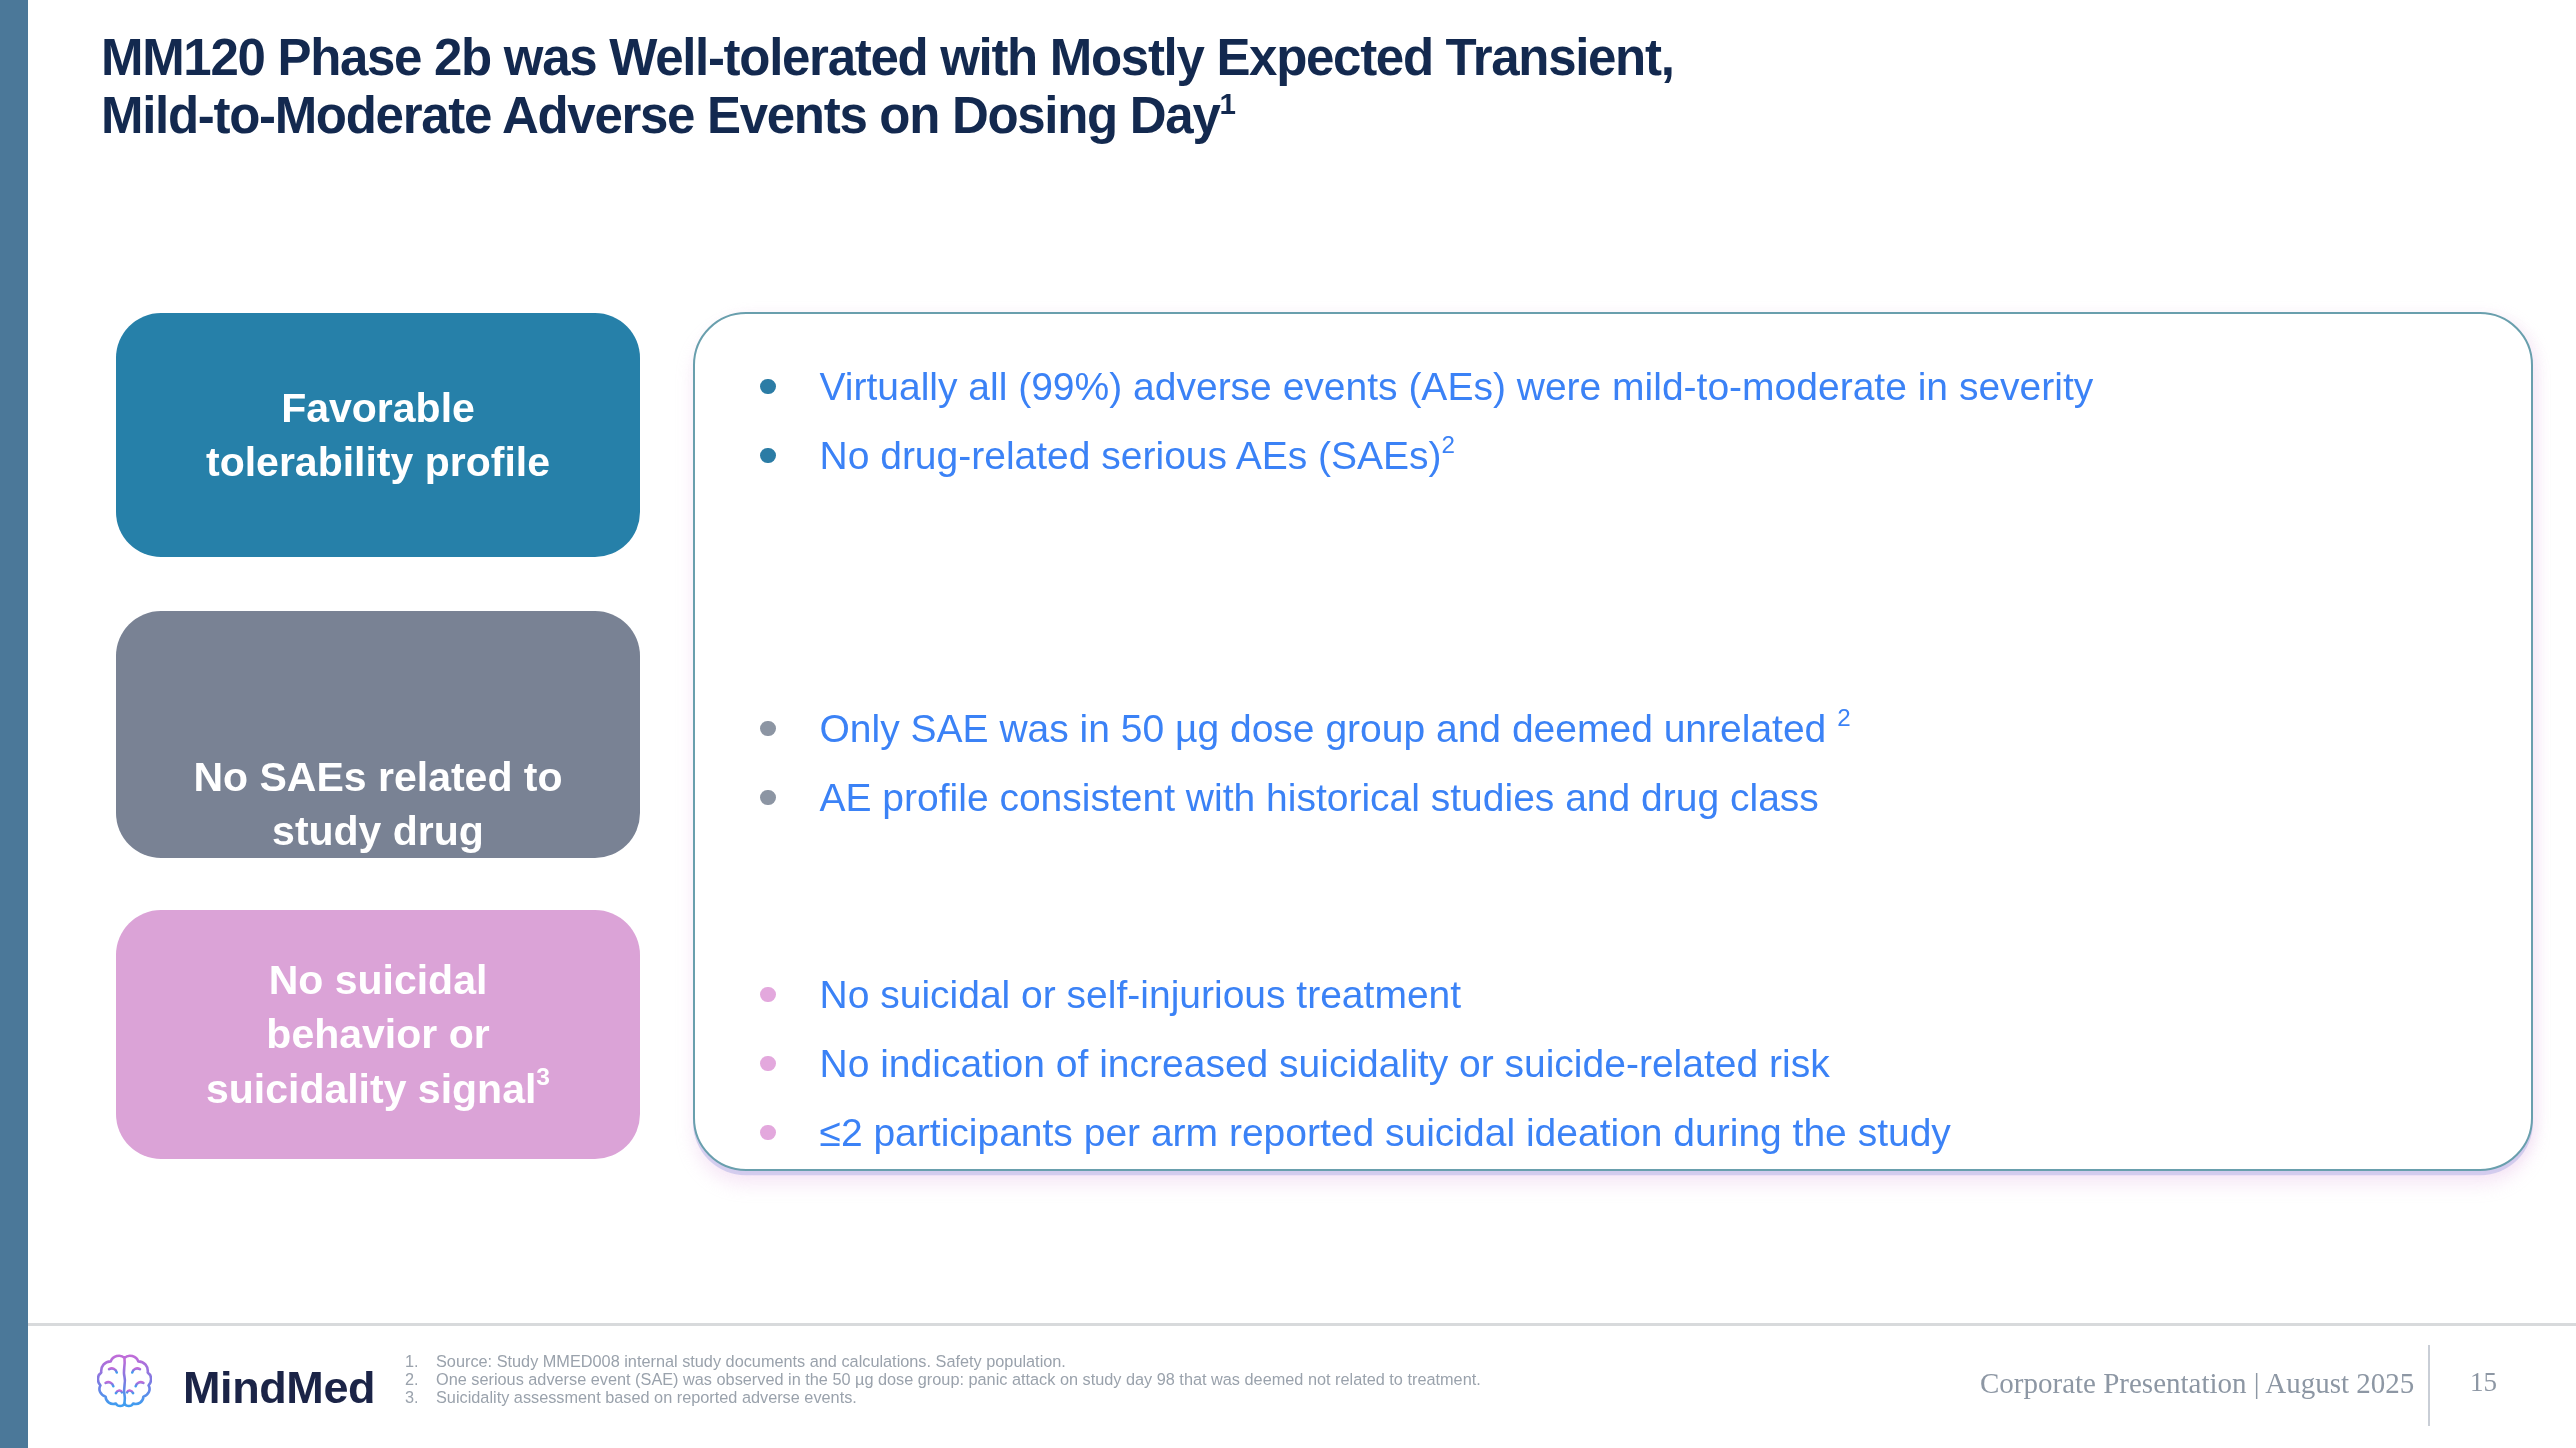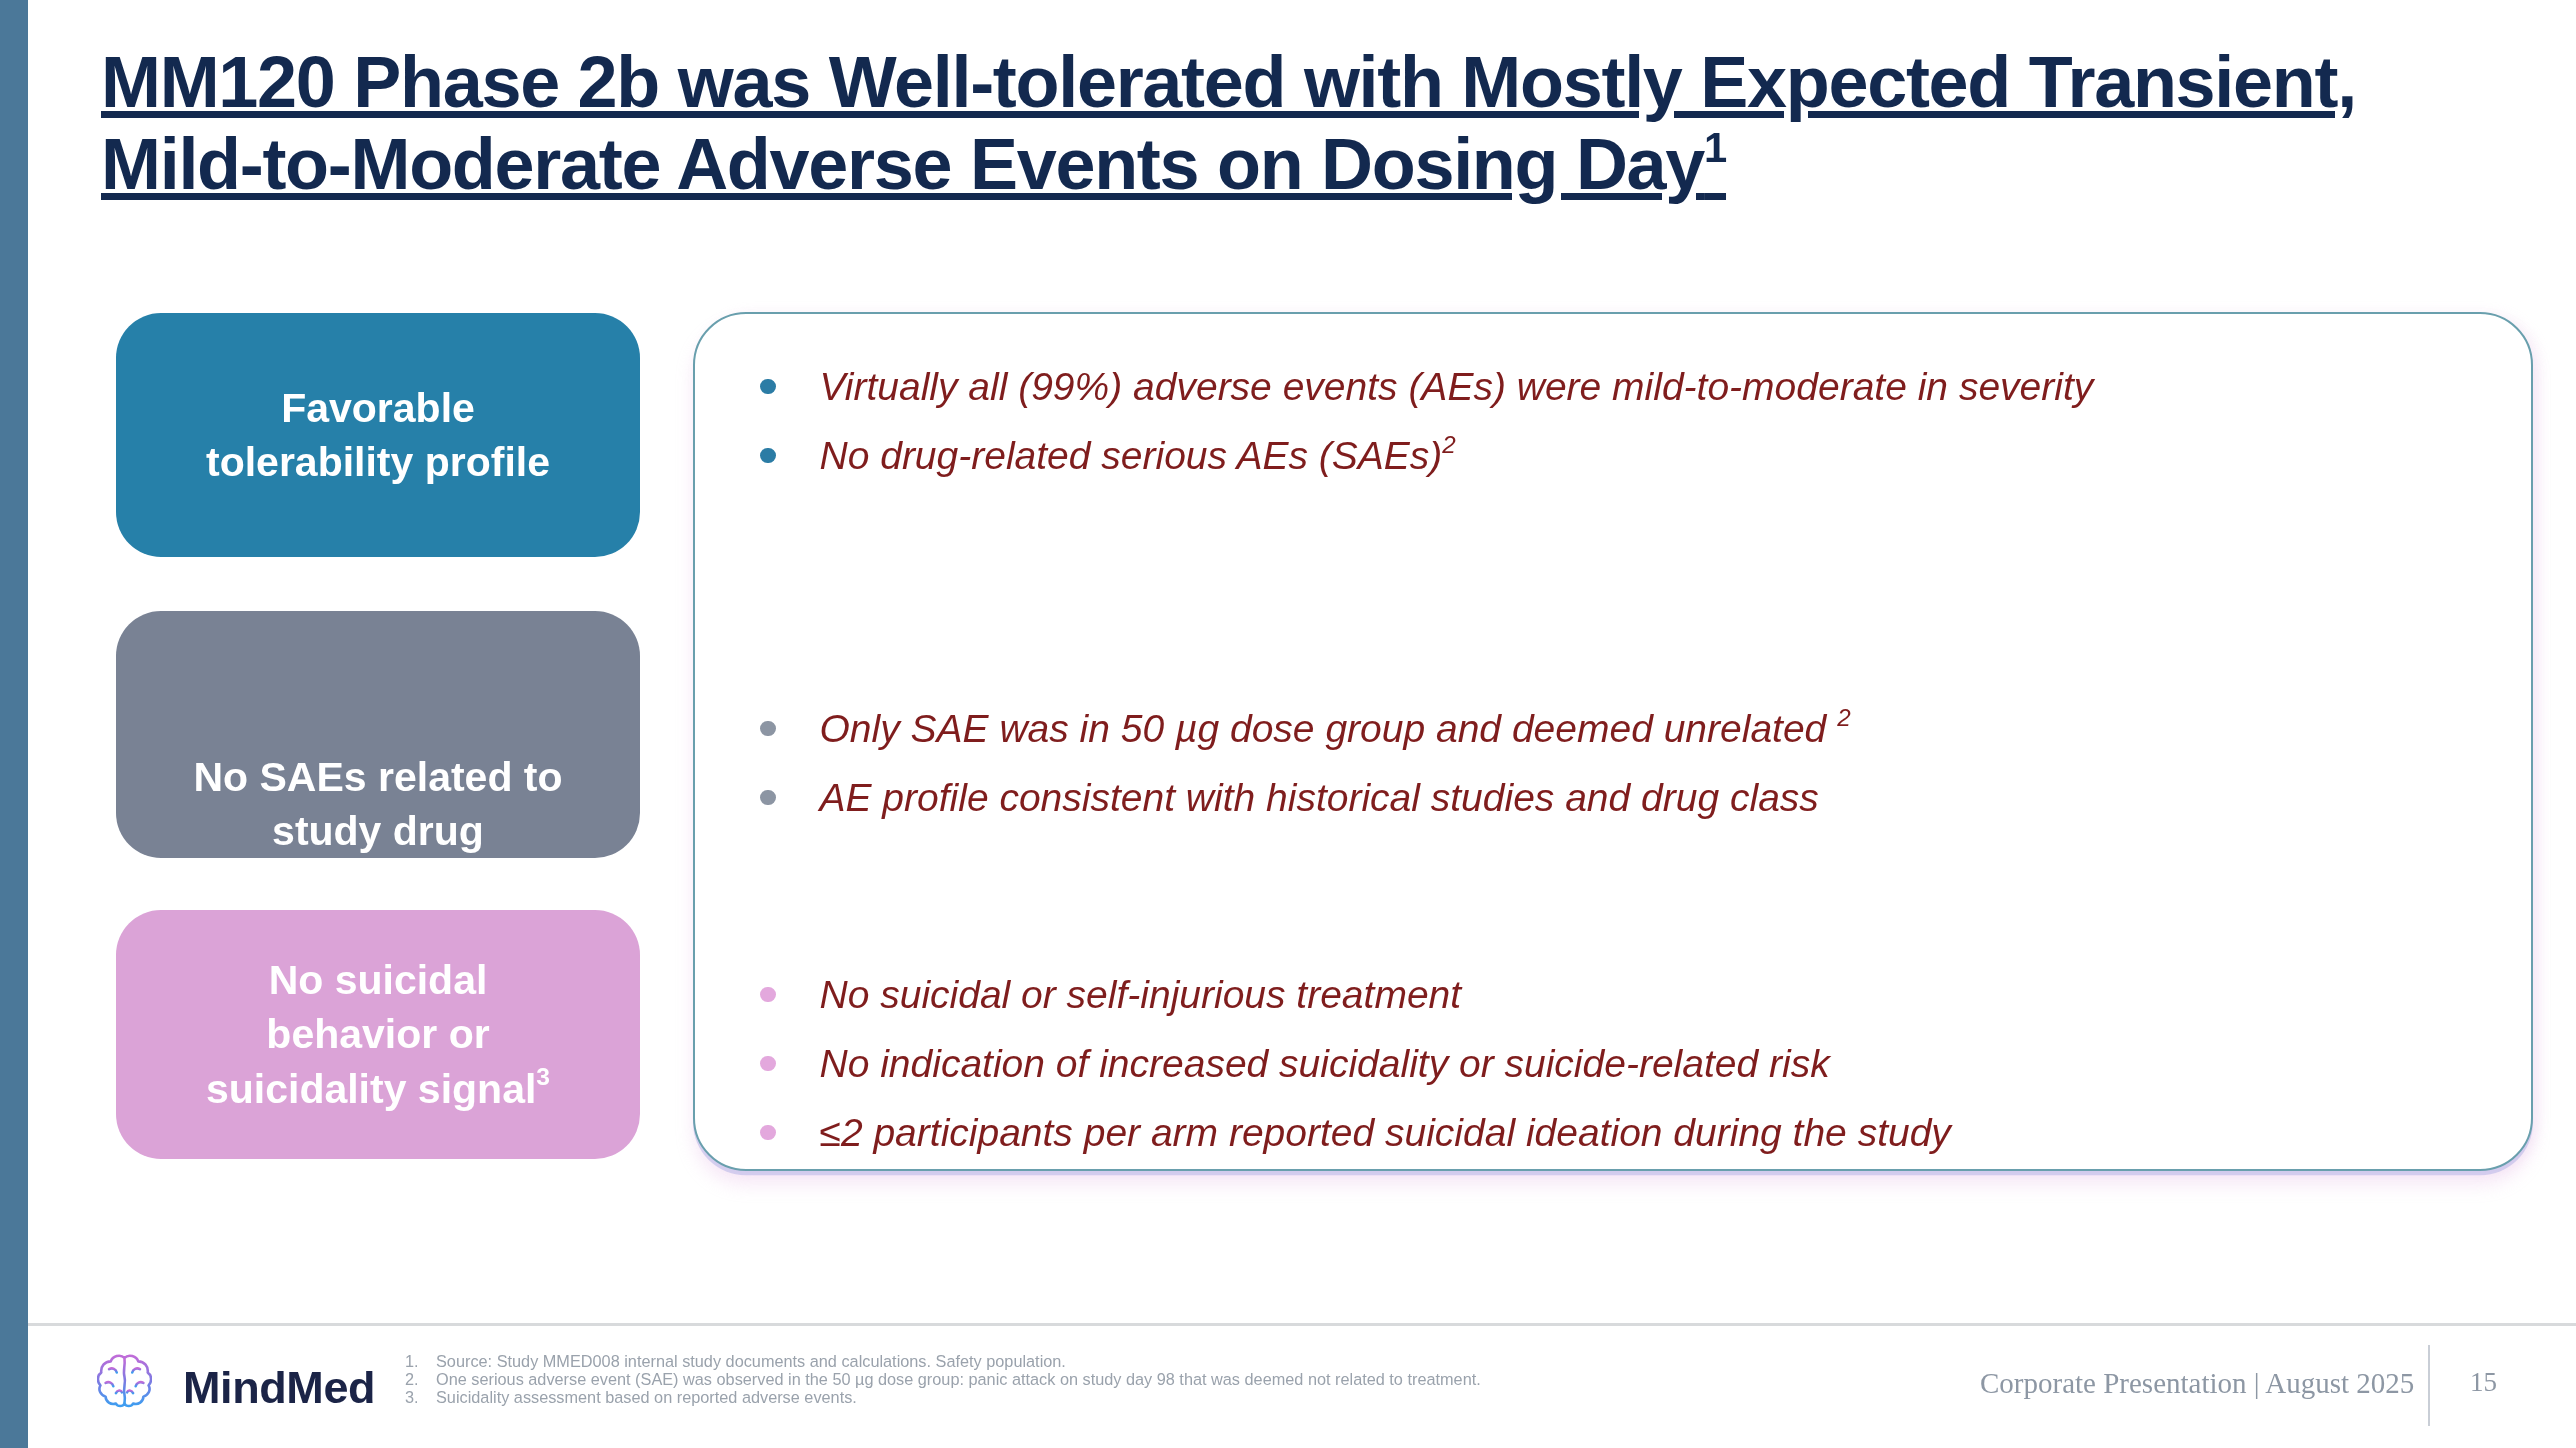--- a/index.html
+++ b/index.html
@@ -2,22 +2,22 @@
 <html style="font-size:13.7px"><head>
 <meta charset="utf-8">
 <style>
   html,body{margin:0;padding:0;background:#ffffff;}
   .slide{
     position:relative;width:2576px;height:1449px;background:#ffffff;overflow:hidden;
     font-family:"Liberation Sans",sans-serif;
   }
   .accent-bar{position:absolute;left:0;top:0;width:27.5px;height:1449px;background:#4b7899;}
   .title{
-    position:absolute;left:101px;top:41px;color:#13294f;font-size:72px;font-weight:bold;
-    line-height:1.14;letter-spacing:-1.3px;white-space:nowrap;text-decoration:underline;
+    position:absolute;left:101px;top:29px;color:#13294f;font-size:51px;font-weight:bold;
+    line-height:1.14;letter-spacing:-1.3px;white-space:nowrap;
   }
   .title sup{font-size:58%;position:relative;top:-0.05em;}
   .side-box{
     position:absolute;left:116px;width:524px;display:flex;flex-direction:column;
     justify-content:center;align-items:center;text-align:center;color:#ffffff;
     font-size:41px;font-weight:bold;line-height:1.32;border-radius:45px;
   }
   .side-box sup{font-size:60%;position:relative;top:-0.1em;}
   .box-0{top:313px;height:244px;background:#2680a9;}
   .box-1{top:611px;height:247px;background:#798294;}
@@ -26,21 +26,21 @@
     position:absolute;left:693px;top:312px;width:1840px;height:859px;background:#ffffff;
     border:2.6px solid #699fad;border-radius:53px;box-sizing:border-box;
     box-shadow:0 4.3px 0 rgba(175,175,230,0.5), 0 13.7px 17px rgba(225,175,225,0.28), 6.9px 0 10.3px rgba(230,190,225,0.18);
   }
   .bullet-group{position:absolute;left:0;right:34px;}
   .group-0{top:38px;}
   .group-1{top:380px;}
   .group-2{top:646px;}
   .bullet-row{display:flex;align-items:center;height:69px;padding-left:65px;}
   .dot{width:15.5px;height:15.5px;border-radius:50%;background:var(--dot,#2b7ca5);margin-right:44px;flex:none;}
-  .bullet-text{font-size:39px;color:#7f1d1d;white-space:nowrap;font-style:italic;}
+  .bullet-text{font-size:39px;color:#3b82f6;white-space:nowrap;}
   .bullet-text sup{font-size:62%;position:relative;top:-0.1em;}
   .footer-line{position:absolute;left:27.5px;top:1323px;width:2549px;height:2.6px;background:#d8dadc;}
   .brain{position:absolute;left:97px;top:1350px;width:55px;height:64px;}
   .wordmark{
     position:absolute;left:183px;top:1362px;font-size:45px;font-weight:bold;
     color:#1b2447;letter-spacing:-0.4px;
   }
   .footnotes{position:absolute;left:405px;top:1352px;font-size:16.3px;line-height:18px;color:#9aa2ac;}
   .fn-row{display:flex;}
   .fn-num{width:31px;flex:none;}

